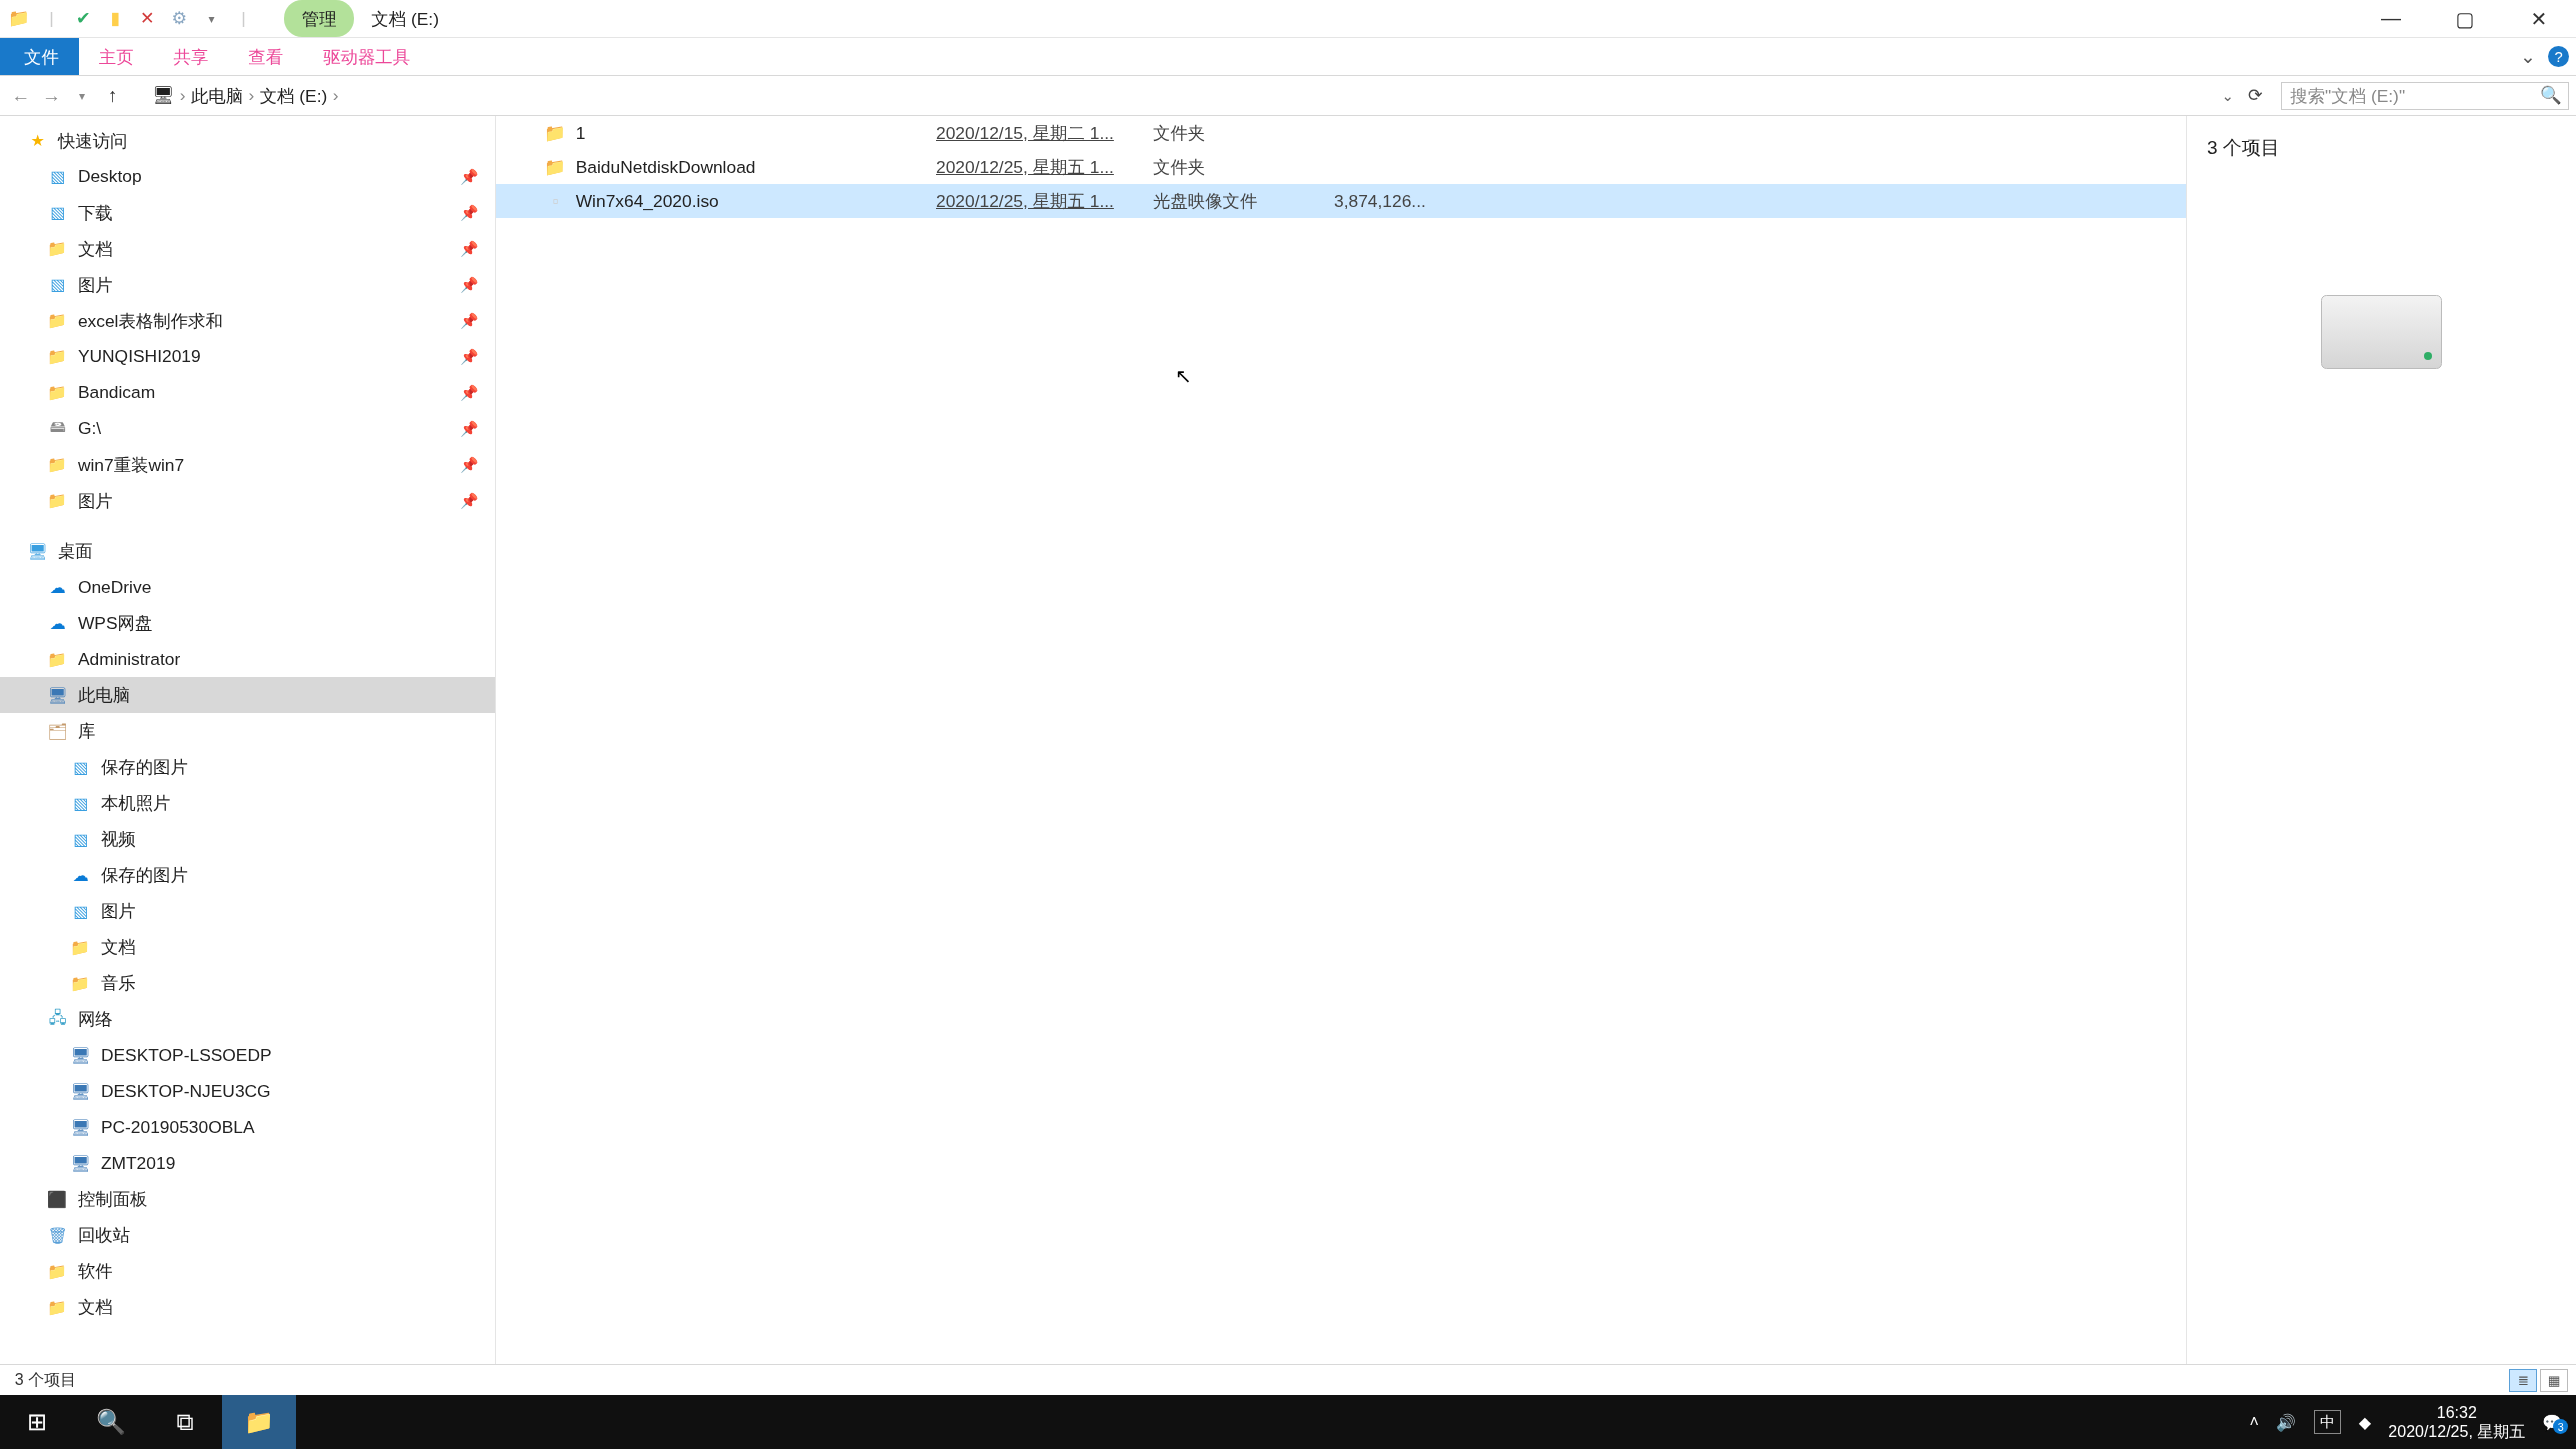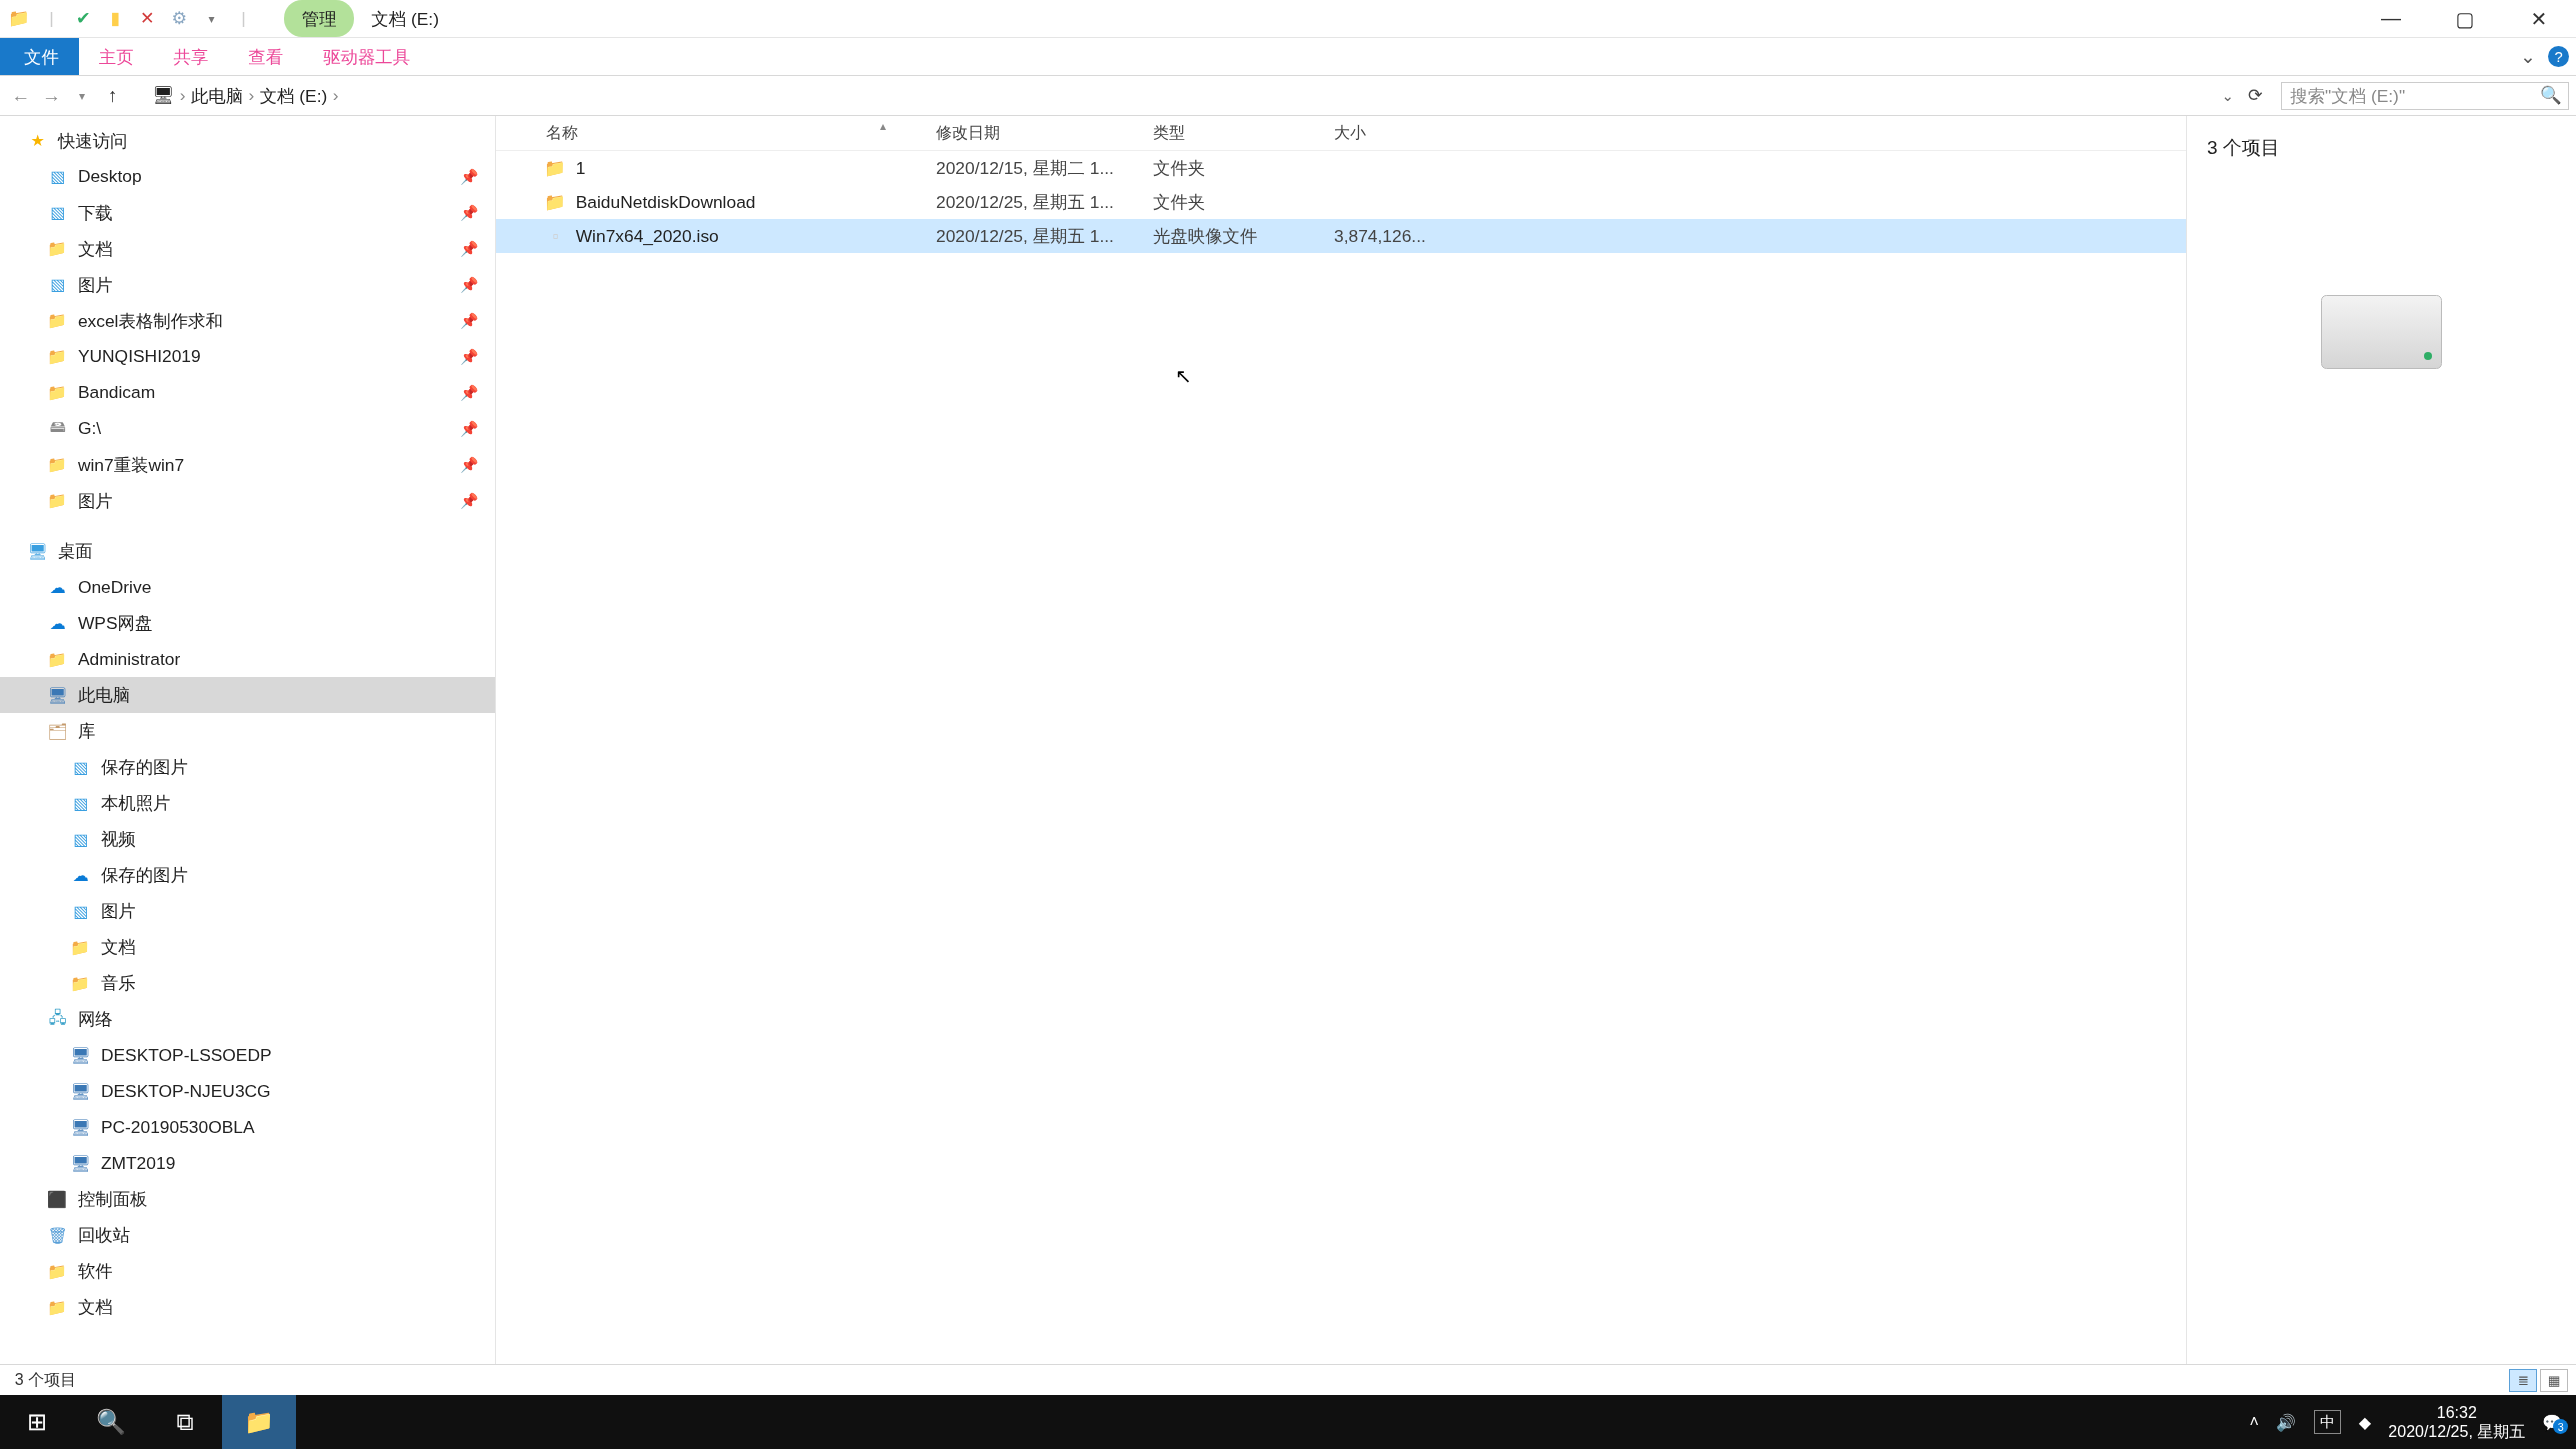--- a/index.html
+++ b/index.html
@@ -57,21 +57,21 @@
 .col.name .sort{ position:absolute; right:34px; top:-4px; color:#888; font-size:12px;}
 .col.date{ width: 217px; }
 .col.type{ width: 181px; }
 .col.size{ width: 105px; }
 .rows { }
 .row { height: 34px; display:flex; align-items:center; font-size:17.4px; color:#222; }
 .row.selected { background: #cde8ff; }
 .row .cell-name{ width:390px; display:flex; align-items:center; gap:10.7px; padding-left:16px; margin-left:34px;}
 .row .fico{ width:19px; height:19px; display:flex; align-items:center; justify-content:center; }
 .row .fico.fold{ color:#ffcf4b; } .row .fico.file{ color:#cfcfcf; }
-.row .cell-date{ width:217px; padding-left:16px; color:#444; white-space:nowrap; overflow:hidden; text-overflow:ellipsis;}
+.row .cell-date{ width:217px; padding-left:16px; color:#444; white-space:nowrap; overflow:hidden; text-overflow:ellipsis;text-decoration:underline;}
 .row .cell-type{ width:181px; padding-left:16px; color:#444;}
 .row .cell-size{ width:105px; padding-left:16px; color:#444; text-align:right;}
 .cursor{ position:absolute; pointer-events:none; font-size:20px; color:#000; left:679px; top:248px;}
 
 
 .preview { width: 389px; padding: 19px 20px; font-size:19px; color:#222; display:flex; flex-direction:column; align-items:center; }
 .preview .count { align-self:flex-start; }
 .preview .drive-ico { margin-top: 134px; width:121px; height:74px; border-radius:5.4px; background:linear-gradient(#f3f3f3,#d5d5d5); border:0.7px solid #bbb; position:relative;}
 .preview .drive-ico::after{ content:""; position:absolute; right:9.4px; bottom:8px; width:8px; height:8px; border-radius:50%; background:#2fae66;}
 
@@ -304,29 +304,20 @@
         <span class="ico folder">📁</span>
         <span>软件</span>
       </div>
       <div class="sb-item lv1">
         <span class="ico folder">📁</span>
         <span>文档</span>
       </div>
     </div>
 
     <div class="content" style="position:relative;">
-      <div class="cols">
-        <div class="col name">
-          <span>名称</span>
-          <span class="sort">▴</span>
-        </div>
-        <div class="col date">修改日期</div>
-        <div class="col type">类型</div>
-        <div class="col size">大小</div>
-      </div>
       <div class="rows" id="file-rows">
           <div class="row">
             <div class="cell-name">
               <span class="fico fold">📁</span>
               <span>1</span>
             </div>
             <div class="cell-date">2020/12/15, 星期二 1...</div>
             <div class="cell-type">文件夹</div>
             <div class="cell-size"></div>
           </div>

